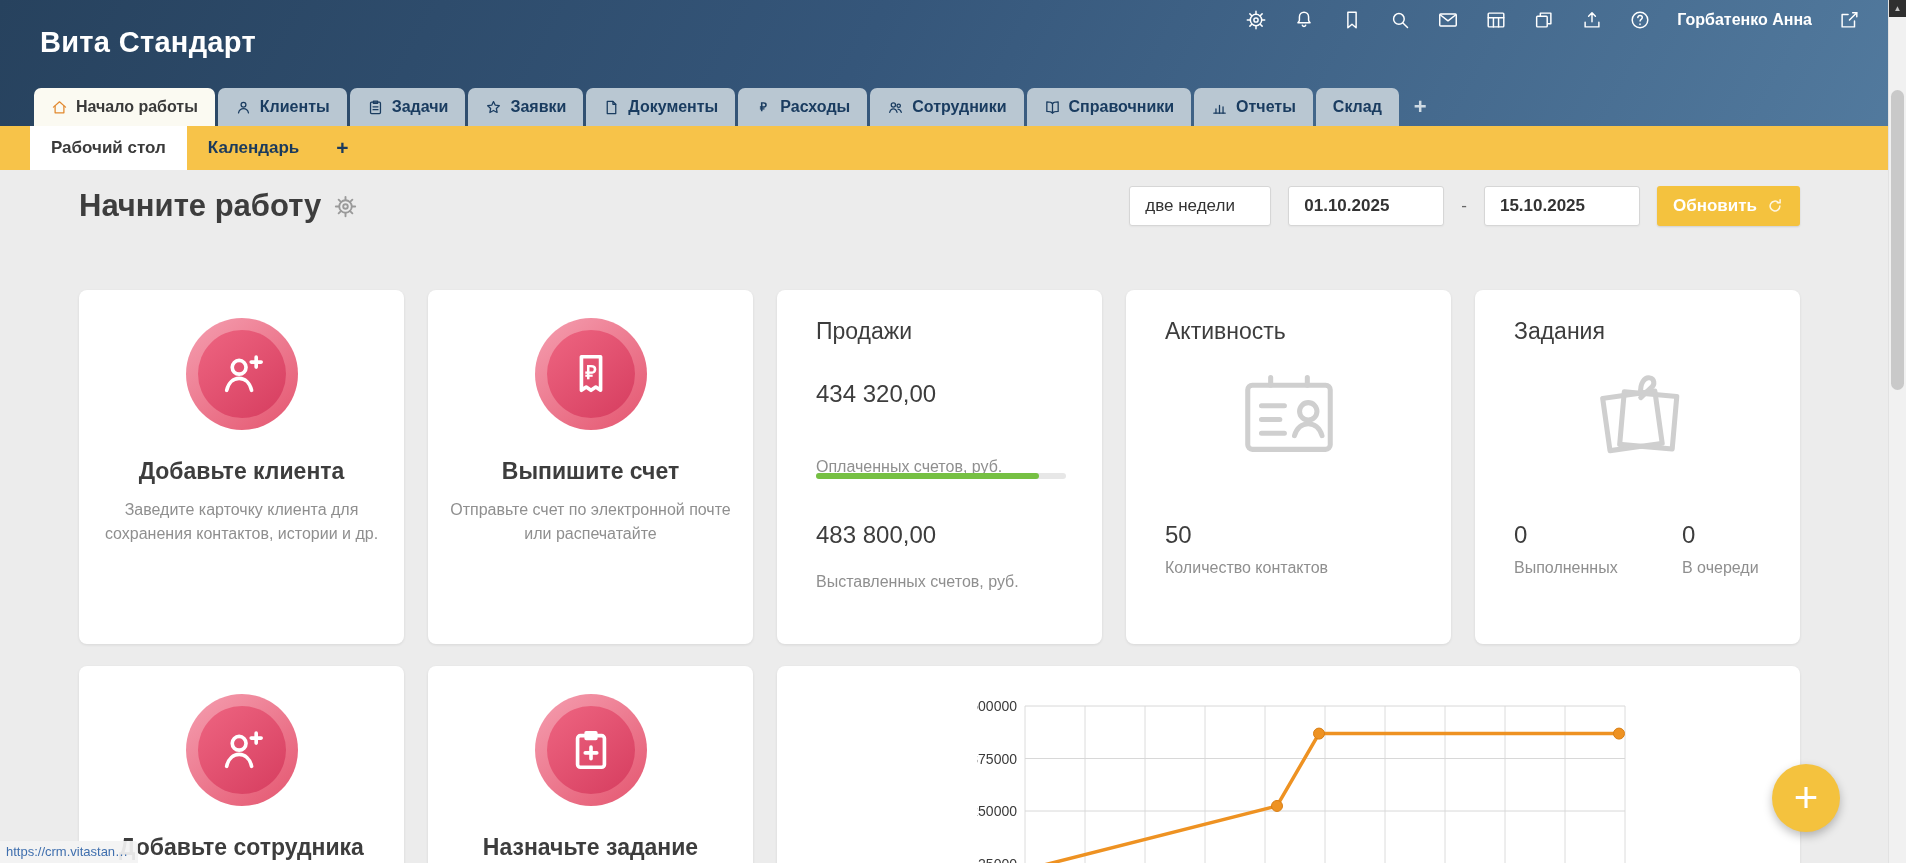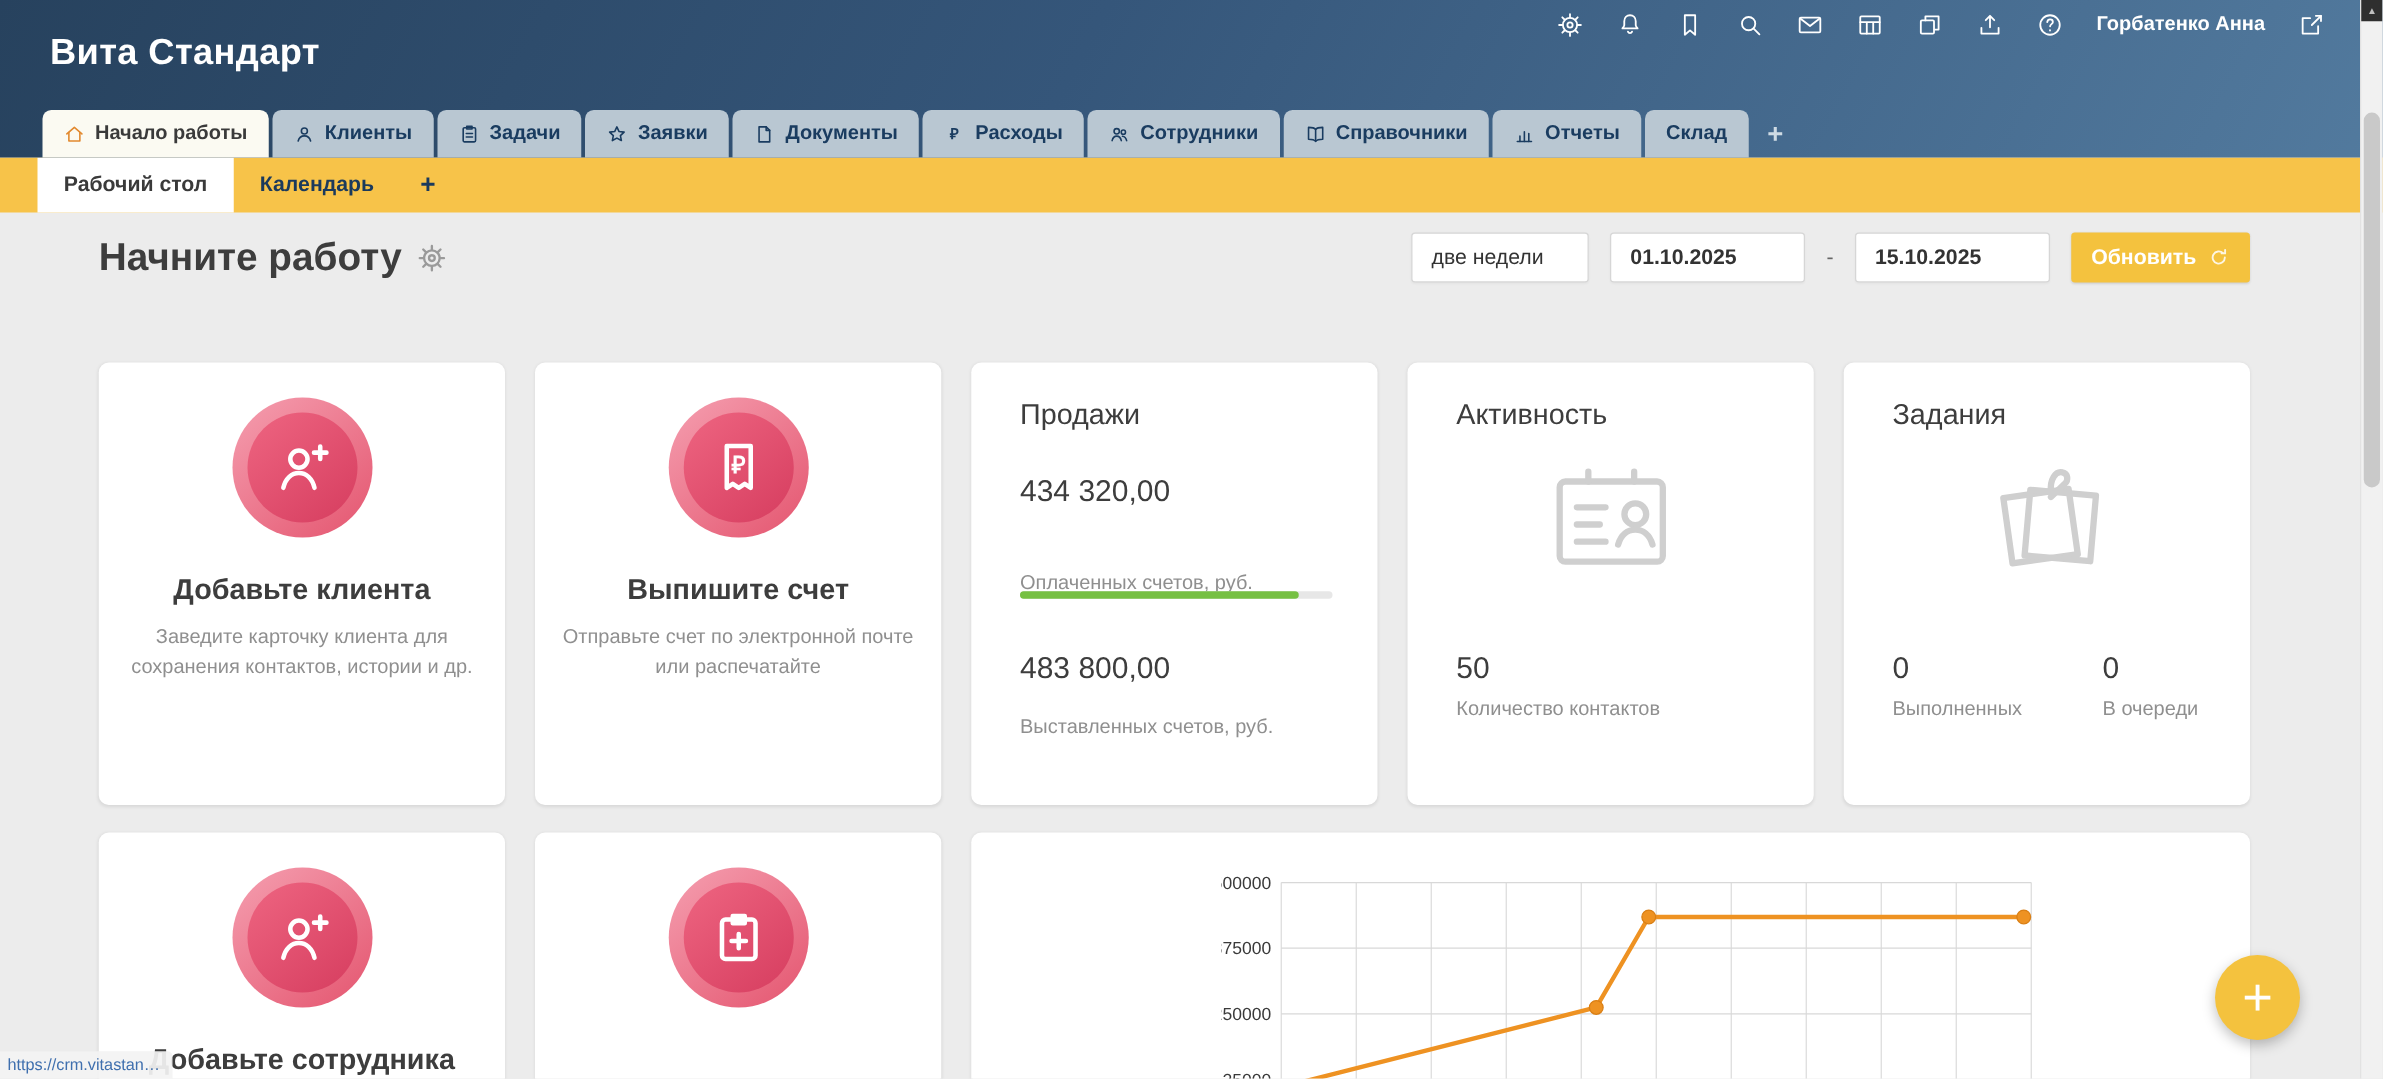--- a/index.html
+++ b/index.html
@@ -371,20 +371,21 @@
     <div class="card action-card">
       <div class="icon-ring">
         <div class="icon-core">
           <svg viewBox="0 0 24 24">
               <rect x="5" y="4.5" width="14" height="16.5" rx="1.5"></rect>
               <path d="M9.5 3h5v3h-5z"></path>
               <path d="M12 10.5v6M9 13.5h6"></path>
             </svg>
         </div>
       </div>
+      <div class="action-title">Назначьте задание</div>
     </div>
 
     <div class="card wide">
       <div class="chart-wrap">
         <svg id="chart-svg" width="660" height="260">
             <line x1="48" y1="14" x2="48" y2="245.00000000000003" stroke="#dcdcdc" stroke-width="1"></line>
             <line x1="108" y1="14" x2="108" y2="245.00000000000003" stroke="#dcdcdc" stroke-width="1"></line>
             <line x1="168" y1="14" x2="168" y2="245.00000000000003" stroke="#dcdcdc" stroke-width="1"></line>
             <line x1="228" y1="14" x2="228" y2="245.00000000000003" stroke="#dcdcdc" stroke-width="1"></line>
             <line x1="288" y1="14" x2="288" y2="245.00000000000003" stroke="#dcdcdc" stroke-width="1"></line>

